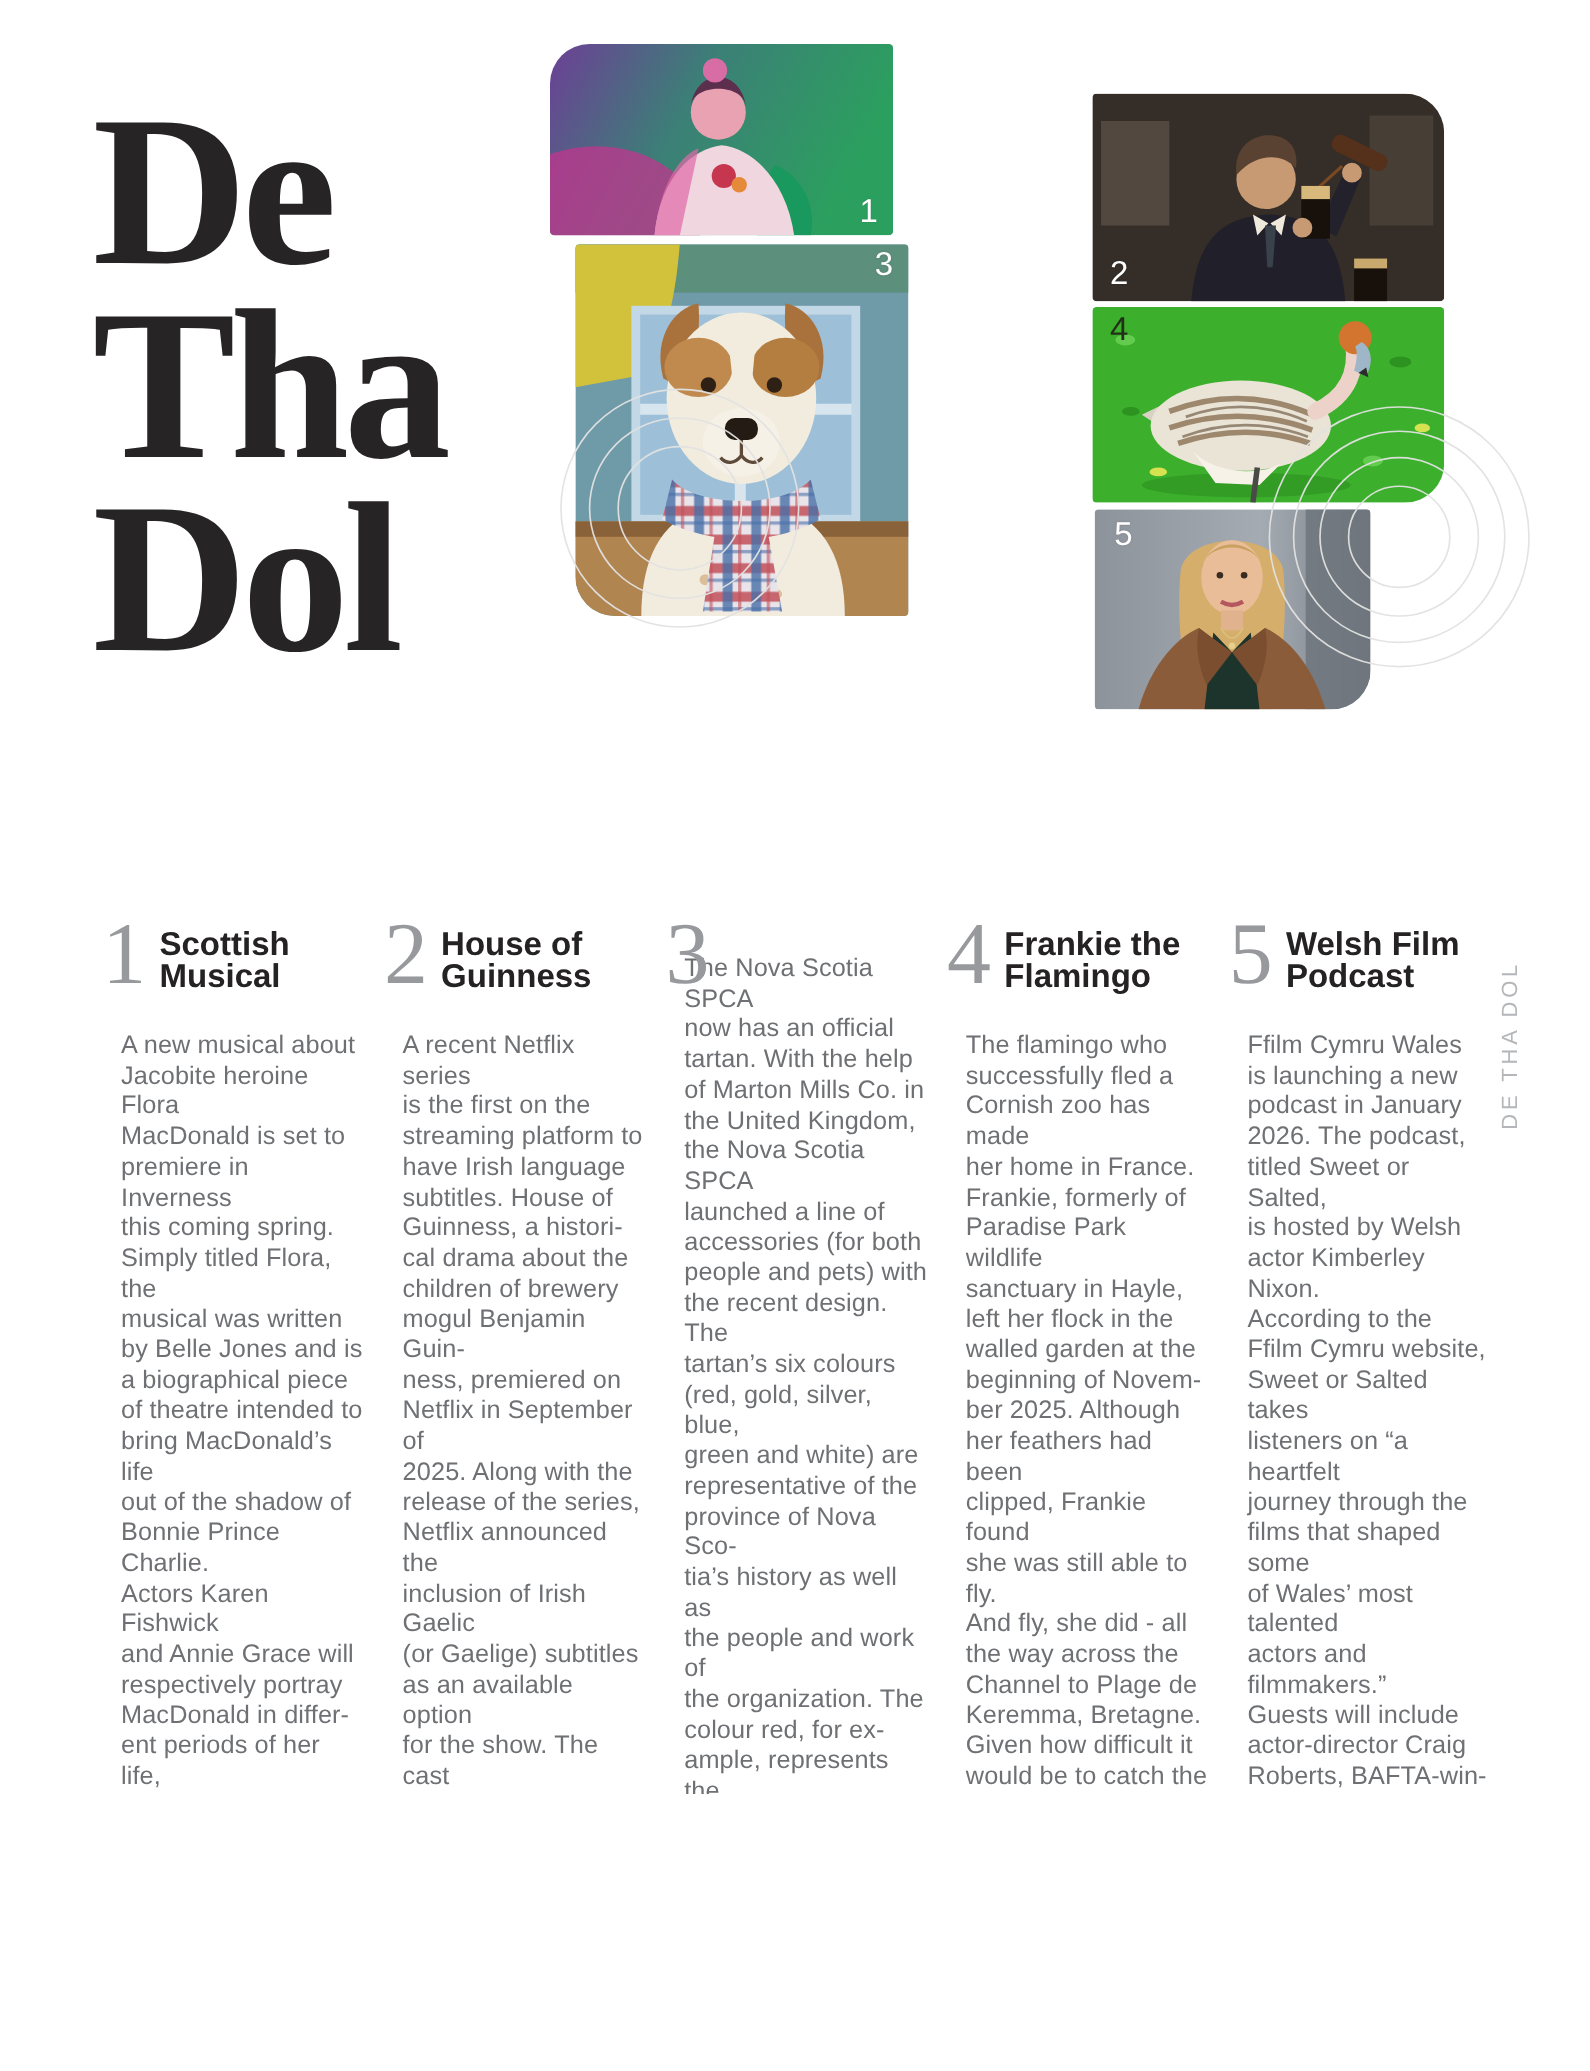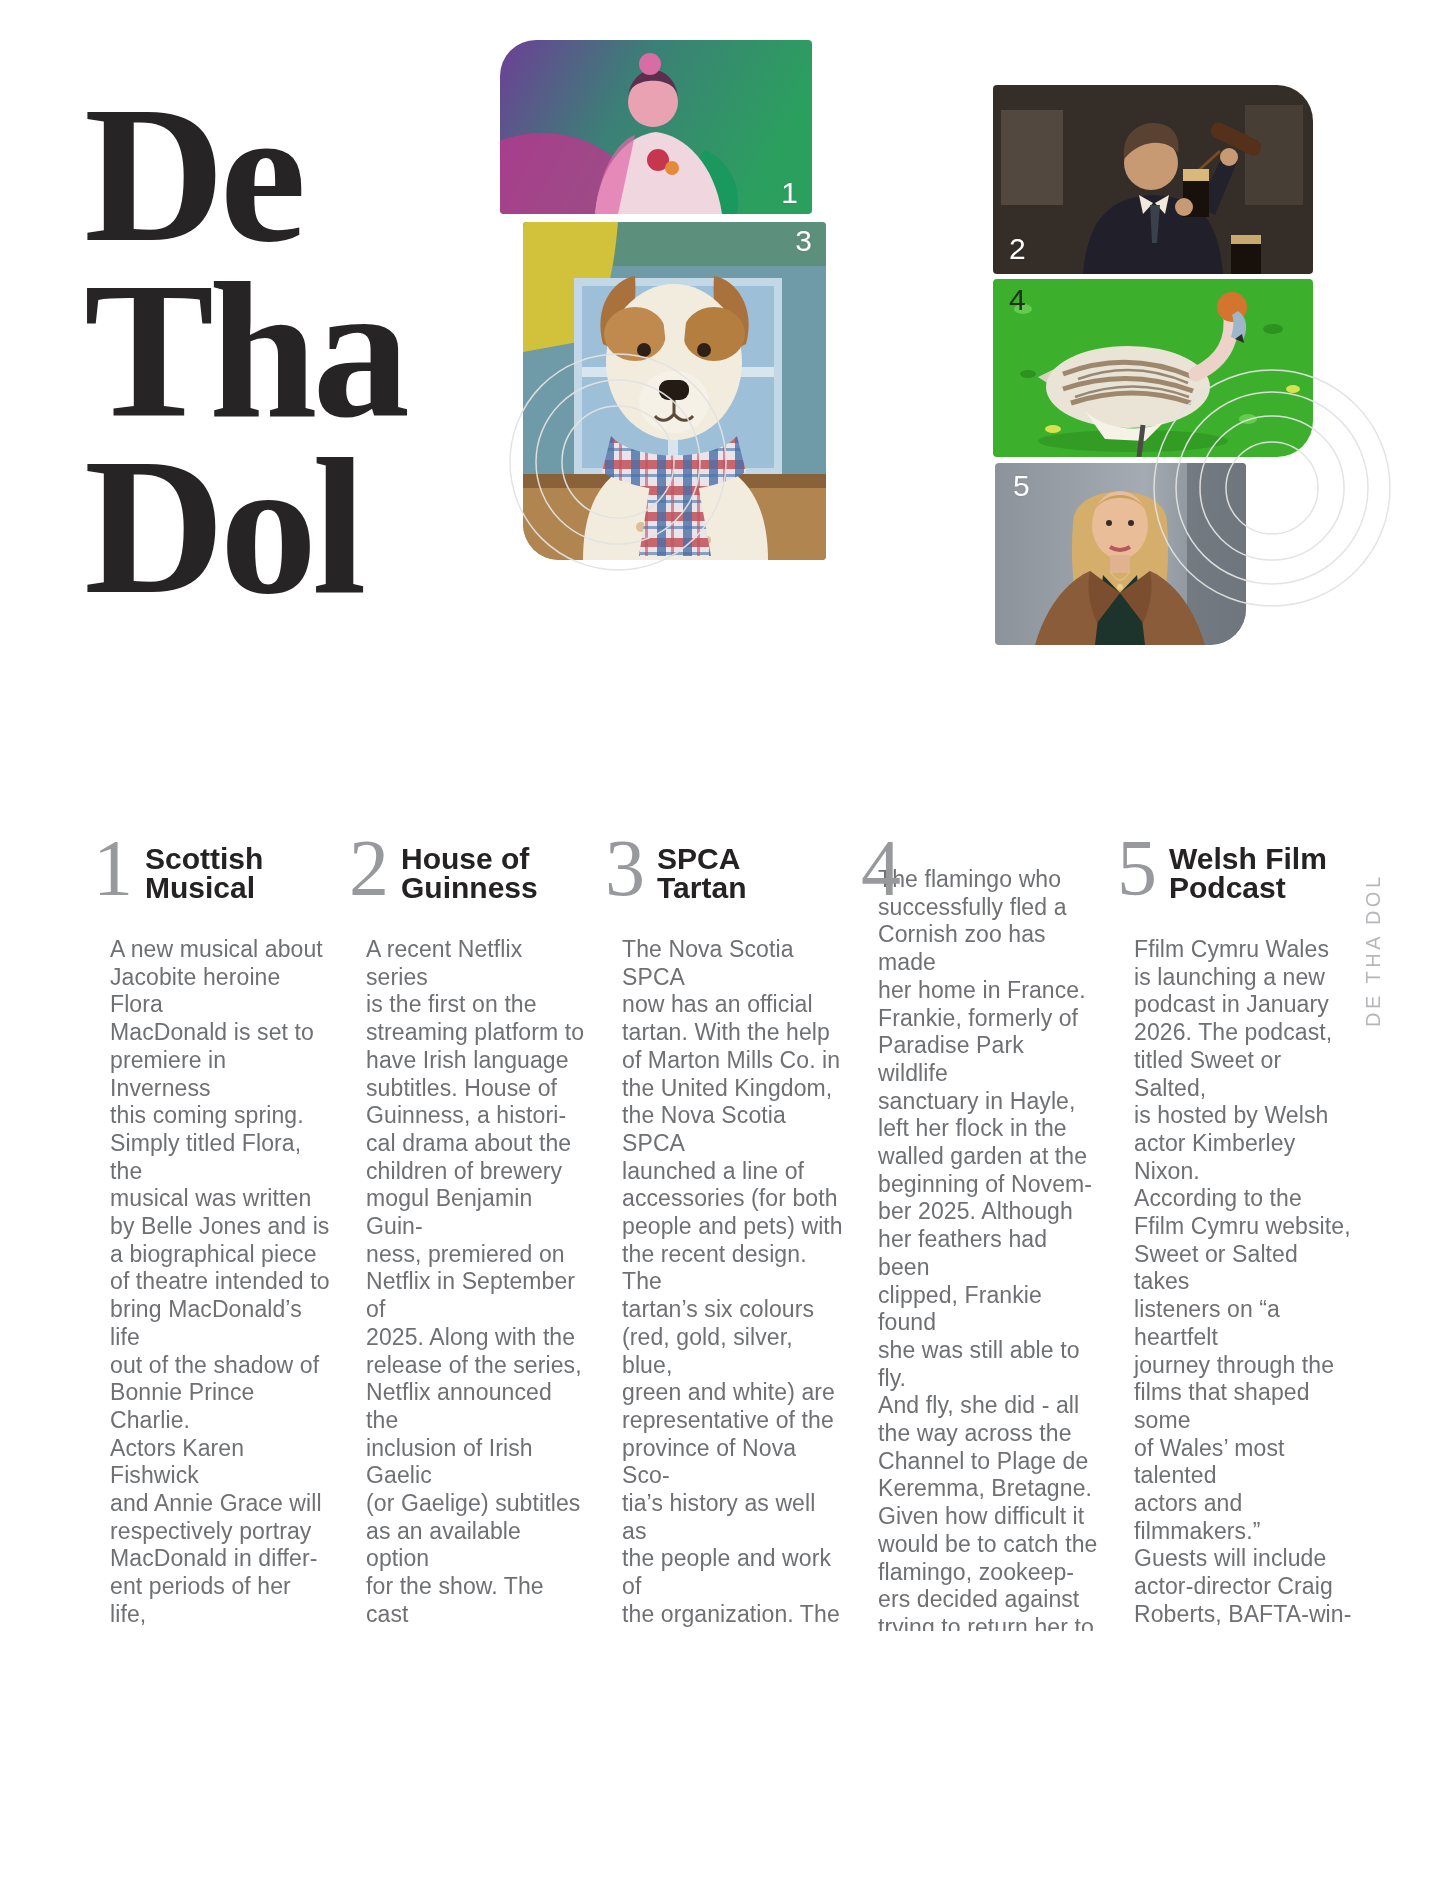--- a/index.html
+++ b/index.html
@@ -290,22 +290,20 @@
 actors, including Jack
 Gleeson of Game of
 Thrones fame. House
 of Guinness takes
 place in both Dublin
 and New York.</div>
   </div>
 
   <div class="column" id="col3">
     <div class="col-num">3</div>
-    <div class="article-title">SPCA
-Tartan</div>
     <div class="article-body">The Nova Scotia SPCA
 now has an official
 tartan. With the help
 of Marton Mills Co. in
 the United Kingdom,
 the Nova Scotia SPCA
 launched a line of
 accessories (for both
 people and pets) with
 the recent design. The
@@ -322,20 +320,22 @@
 Mi’kmaq people: the
 Indigenous peoples
 of Nova Scotia. Silver
 represents protection,
 and green represents
 new beginnings.</div>
   </div>
 
   <div class="column" id="col4">
     <div class="col-num">4</div>
+    <div class="article-title">Frankie the
+Flamingo</div>
     <div class="article-body">The flamingo who
 successfully fled a
 Cornish zoo has made
 her home in France.
 Frankie, formerly of
 Paradise Park wildlife
 sanctuary in Hayle,
 left her flock in the
 walled garden at the
 beginning of Novem-

